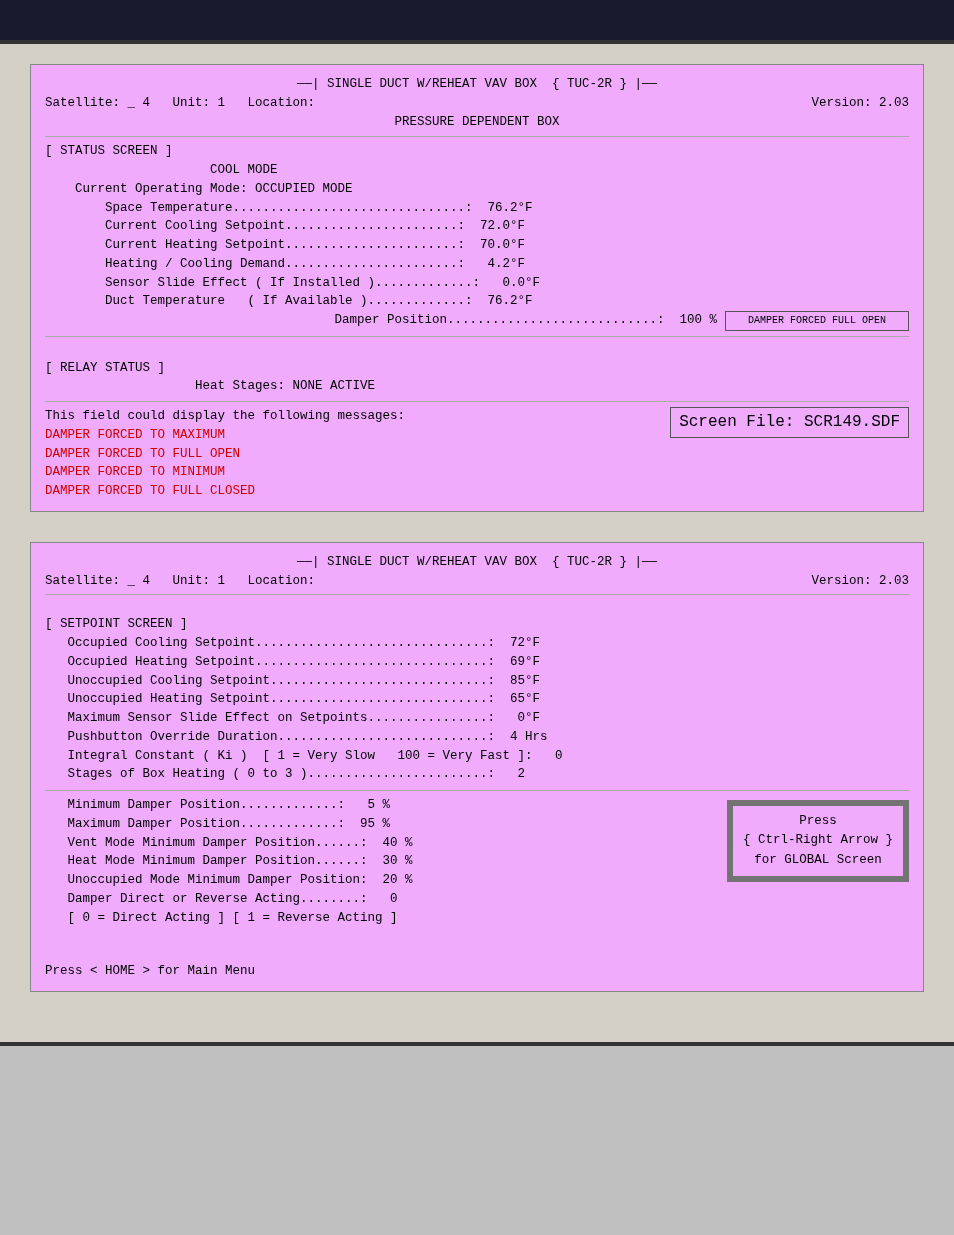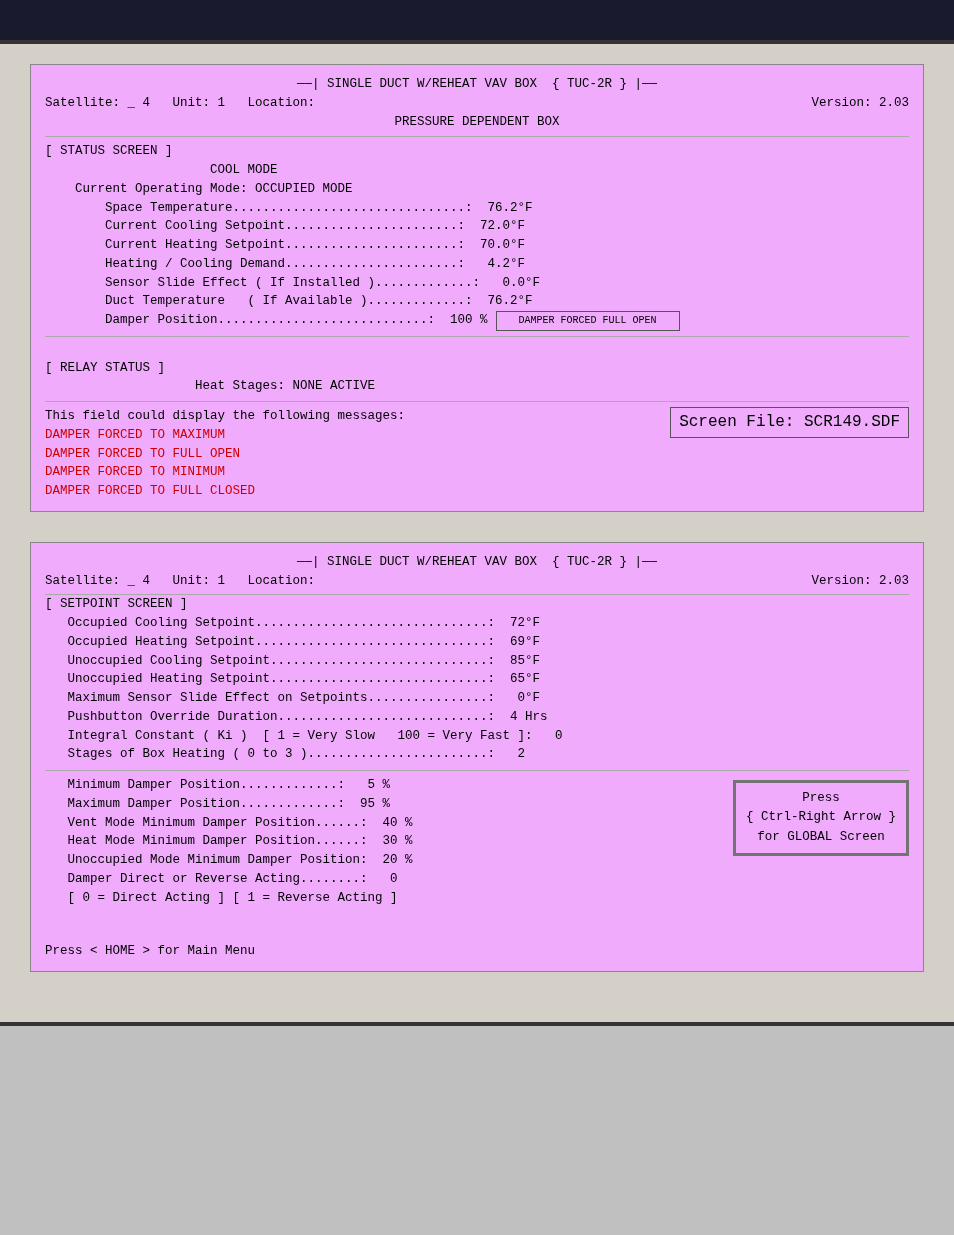--- a/index.html
+++ b/index.html
@@ -53,21 +53,21 @@
       font-size: 10px;
       white-space: nowrap;
     }
     .screen-file-box {
       display: inline-block;
       border: 1px solid #555;
       padding: 2px 8px;
       font-size: 16px;
     }
     .inner-box {
-      border: 3px solid #737373;
+      border: 6px solid #737373;
       padding: 6px 10px;
       display: inline-block;
     }
     pre {
       font-family: 'Courier New', Courier, monospace;
       font-size: 12.5px;
       white-space: pre;
       line-height: 1.5;
     }
   </style>
@@ -94,21 +94,21 @@
     </div>
     <pre>[ STATUS SCREEN ]</pre>
     <pre>                      COOL MODE</pre>
     <pre>    Current Operating Mode: OCCUPIED MODE</pre>
     <pre>        Space Temperature...............................:  76.2°F</pre>
     <pre>        Current Cooling Setpoint.......................:  72.0°F</pre>
     <pre>        Current Heating Setpoint.......................:  70.0°F</pre>
     <pre>        Heating / Cooling Demand.......................:   4.2°F</pre>
     <pre>        Sensor Slide Effect ( If Installed ).............:   0.0°F</pre>
     <pre>        Duct Temperature   ( If Available ).............:  76.2°F</pre>
-    <div style="display:flex; align-items:center; gap: 8px;">
+    <div style="display:flex; align-items:center; gap: 8px; justify-content: flex-end;">
       <pre>        Damper Position............................:  100 %</pre>
       <span class="damper-box">DAMPER FORCED FULL OPEN</span>
     </div>
     <div style="border-top:1px solid #aaa; margin-top:5px; padding-top:22px;">
       <pre>[ RELAY STATUS ]</pre>
       <pre>                    Heat Stages: NONE ACTIVE</pre>
     </div>
     <div style="border-top:1px solid #aaa; margin-top:5px; padding-top:5px; display:flex; justify-content:space-between; align-items:flex-start;">
       <div>
         <pre>This field could display the following messages:</pre>
@@ -122,21 +122,21 @@
   </div>
 
   <div class="panel">
     <div class="panel-title-line">
       <pre>——| SINGLE DUCT W/REHEAT VAV BOX  { TUC-2R } |——</pre>
     </div>
     <div style="display:flex; justify-content:space-between;">
       <pre>Satellite: _ 4   Unit: 1   Location:</pre>
       <pre>Version: 2.03</pre>
     </div>
-    <div style="border-top:1px solid #aaa; padding-top:0; margin-top:4px;">
+    <div style="border-top:1px solid #aaa; padding-top:20px; margin-top:4px;">
       <pre>[ SETPOINT SCREEN ]</pre>
       <pre>   Occupied Cooling Setpoint...............................:  72°F</pre>
       <pre>   Occupied Heating Setpoint...............................:  69°F</pre>
       <pre>   Unoccupied Cooling Setpoint.............................:  85°F</pre>
       <pre>   Unoccupied Heating Setpoint.............................:  65°F</pre>
       <pre>   Maximum Sensor Slide Effect on Setpoints................:   0°F</pre>
       <pre>   Pushbutton Override Duration............................:  4 Hrs</pre>
       <pre>   Integral Constant ( Ki )  [ 1 = Very Slow   100 = Very Fast ]:   0</pre>
       <pre>   Stages of Box Heating ( 0 to 3 )........................:   2</pre>
     </div>

